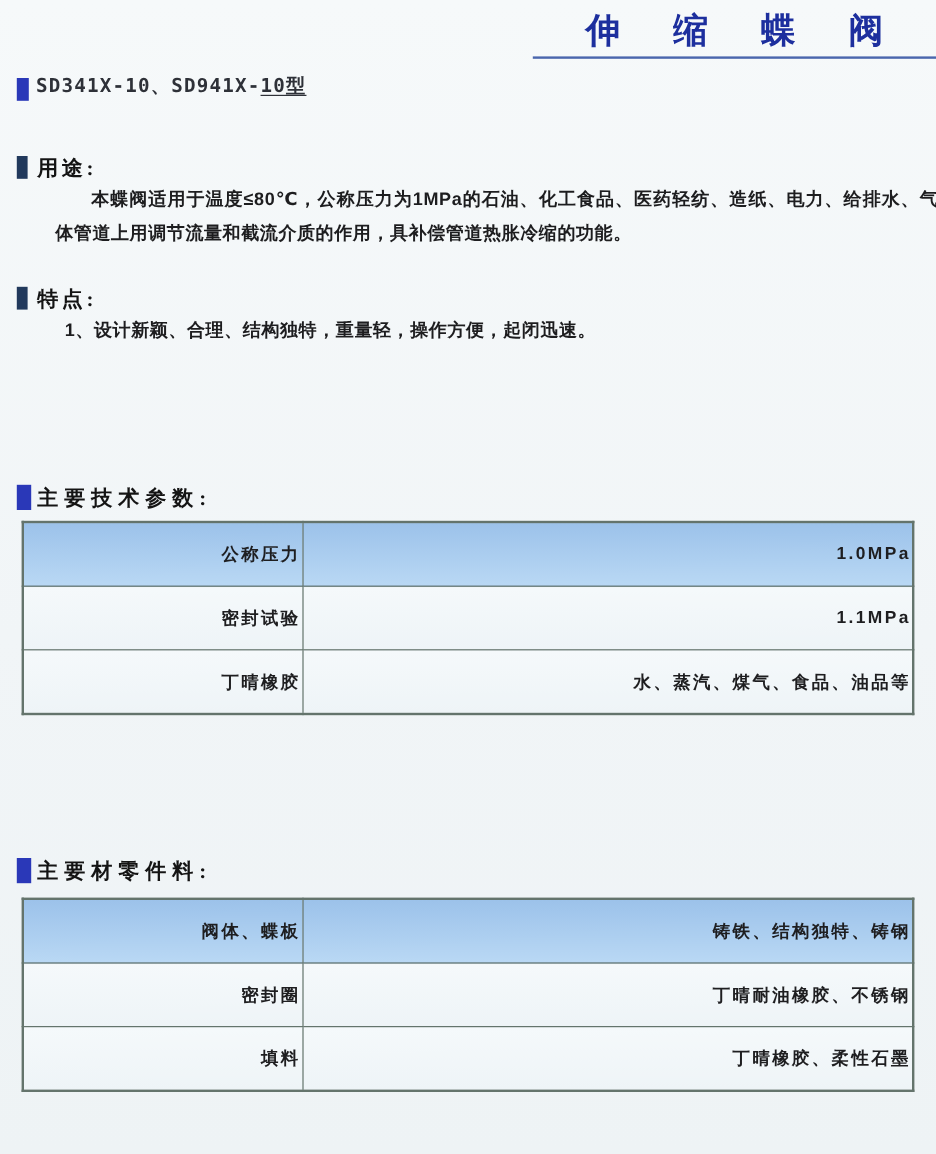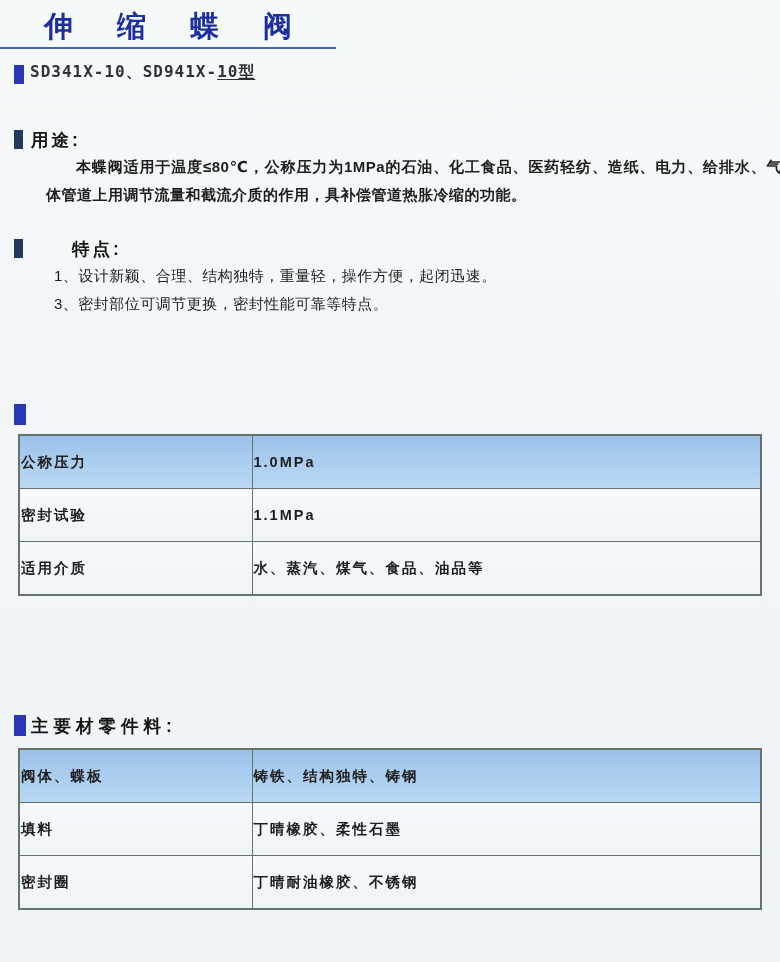--- a/index.html
+++ b/index.html
@@ -10,21 +10,21 @@
   .page{
     position:relative;
     width:780px;height:962px;
     margin:0 auto;
     background:linear-gradient(180deg,#f6f9fa 0%,#f1f5f7 55%,#eef3f5 100%);
     overflow:hidden;
   }
 
   
   .title-wrap{
-    position:absolute;top:8px;left:0;right:0;text-align:left;
+    position:absolute;top:8px;left:0;right:0;text-align:right;
   }
   .doc-title{
     display:inline-block;
     font-size:29px;line-height:36px;font-weight:bold;
     color:#1d2f9e;
     letter-spacing:44px;
     padding:0 0 3px 44px;
     border-bottom:2px solid #4a66ad;
     white-space:nowrap;
   }
@@ -44,55 +44,55 @@
   .b-models{left:14px;top:65px;width:10px;height:19px;}
   .b-usage{left:14px;top:130px;width:9px;height:19px;}
   .b-features{left:14px;top:239px;width:9px;height:19px;}
   .b-tech{left:14px;top:404px;width:12px;height:21px;}
   .b-materials{left:14px;top:715px;width:12px;height:21px;}
 
   
   .sec-head{
     position:absolute;left:31px;
     font-size:17.5px;font-weight:bold;color:#141414;
-    letter-spacing:3px;white-space:nowrap;
+    letter-spacing:3px;white-space:nowrap;font-family:Liberation Serif, serif;
   }
   .h-usage{top:128px;}
-  .h-features{top:237px;margin-left:41px;}
+  .h-features{top:237px;}
   .h-tech{top:403px;letter-spacing:5px;}
   .h-materials{top:714px;letter-spacing:5px;}
 
   
   .usage-para{
     position:absolute;top:153px;left:30px;width:736px;
     font-size:15px;line-height:28px;font-weight:600;color:#1d1d1f;
     text-indent:2em;letter-spacing:0.5px;text-align:justify;margin-left:16px;
   }
   .features-list{
     position:absolute;top:262px;left:54px;width:716px;
-    font-size:15px;line-height:27px;font-weight:400;color:#1d1d1f;
+    font-size:15px;line-height:27px;font-weight:700;color:#1d1d1f;
     letter-spacing:0.5px;
   }
   .feature-item{
     padding-left:2.15em;text-indent:-2.15em;margin-bottom:1px;
     text-align:justify;
   }
 
   
   table.spec{
     position:absolute;left:18px;width:744px;
     border-collapse:collapse;table-layout:fixed;
     border:2px solid #64746c;
   }
   .t-tech{top:434px;}
   .t-materials{top:748px;}
   table.spec td{
     border:1.6px solid #64746c;
     height:50px;
-    text-align:left;vertical-align:middle;
+    text-align:right;vertical-align:middle;
     font-size:14.5px;font-weight:600;color:#1e1e20;
     letter-spacing:2px;
     background:linear-gradient(180deg,#f5f9fb 0%,#eef4f7 100%);
   }
   table.spec col.c1{width:233px;}
   table.spec tr.head td{
     background:linear-gradient(180deg,#9cc2ea 0%,#b9d8f4 100%);
   }
 </style>
 </head>
@@ -110,61 +110,61 @@
   </div>
 
   <span class="bullet navy b-usage"></span>
   <div class="sec-head h-usage">用途:</div>
   <div class="usage-para">本蝶阀适用于温度≤80℃，公称压力为1MPa的石油、化工食品、医药轻纺、造纸、电力、给排水、气体管道上用调节流量和截流介质的作用，具补偿管道热胀冷缩的功能。</div>
 
   <span class="bullet navy b-features"></span>
   <div class="sec-head h-features">特点:</div>
   <div class="features-list">
     <div class="feature-item">1、设计新颖、合理、结构独特，重量轻，操作方便，起闭迅速。</div>
-    <div class="feature-item">3、密封部位可调节更换，密封性能可靠等特点。</div>
   </div>
 
   <span class="bullet b-tech"></span>
+  <div class="sec-head h-tech">主要技术参数:</div>
   <table class="spec t-tech">
     <colgroup>
         <col class="c1">
         <col>
       </colgroup>
     <tbody>
         <tr class="head">
       <td>公称压力</td>
       <td>1.0MPa</td>
     </tr>
     <tr>
       <td>密封试验</td>
       <td>1.1MPa</td>
     </tr>
     <tr>
-      <td>适用介质</td>
+      <td>丁晴橡胶</td>
       <td>水、蒸汽、煤气、食品、油品等</td>
     </tr>
   </tbody>
     </table>
 
   <span class="bullet b-materials"></span>
   <div class="sec-head h-materials">主要材零件料:</div>
   <table class="spec t-materials">
     <colgroup>
         <col class="c1">
         <col>
       </colgroup>
     <tbody>
         <tr class="head">
       <td>阀体、蝶板</td>
       <td>铸铁、结构独特、铸钢</td>
     </tr>
     <tr>
+      <td>密封圈</td>
+      <td>丁晴耐油橡胶、不锈钢</td>
+    </tr>
+    <tr>
       <td>填料</td>
       <td>丁晴橡胶、柔性石墨</td>
-    </tr>
-    <tr>
-      <td>密封圈</td>
-      <td>丁晴耐油橡胶、不锈钢</td>
     </tr>
   </tbody>
     </table>
 
 </div>
 
 </body></html>

